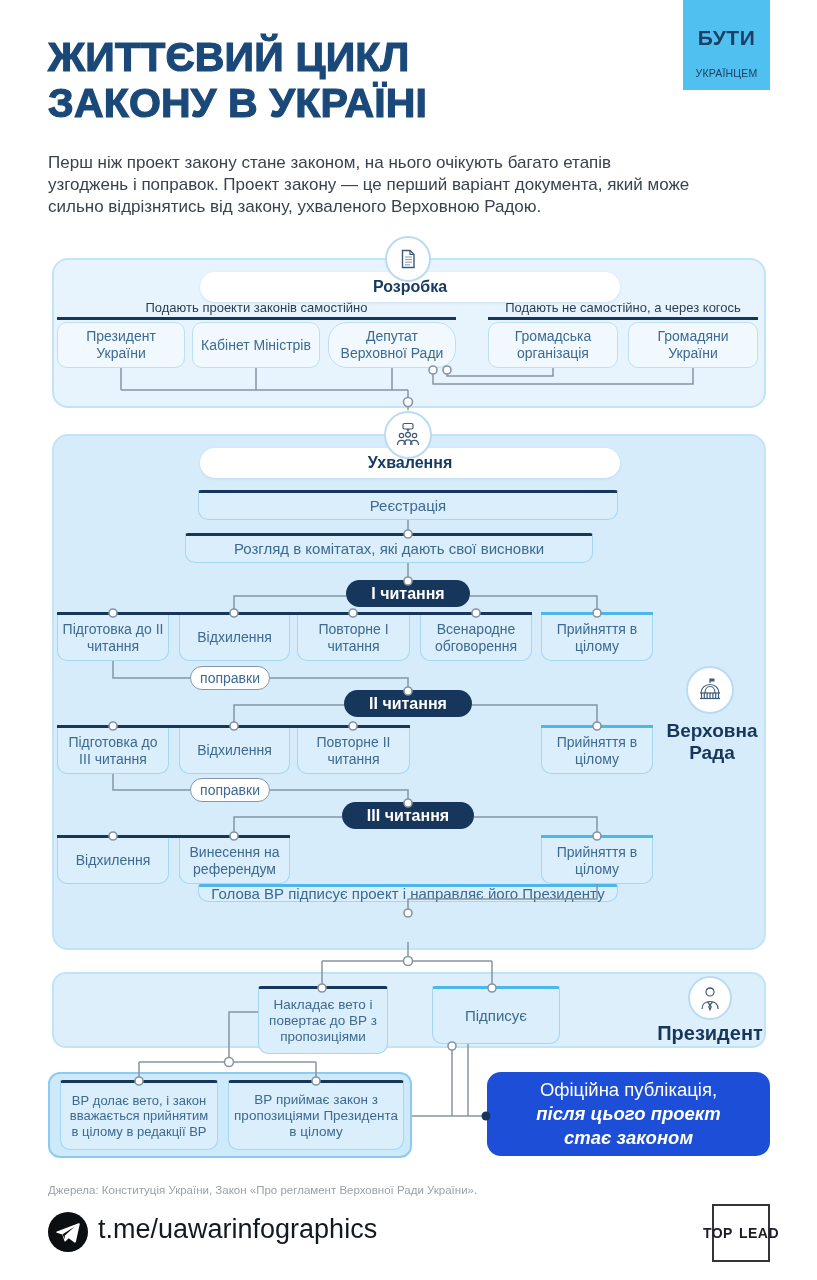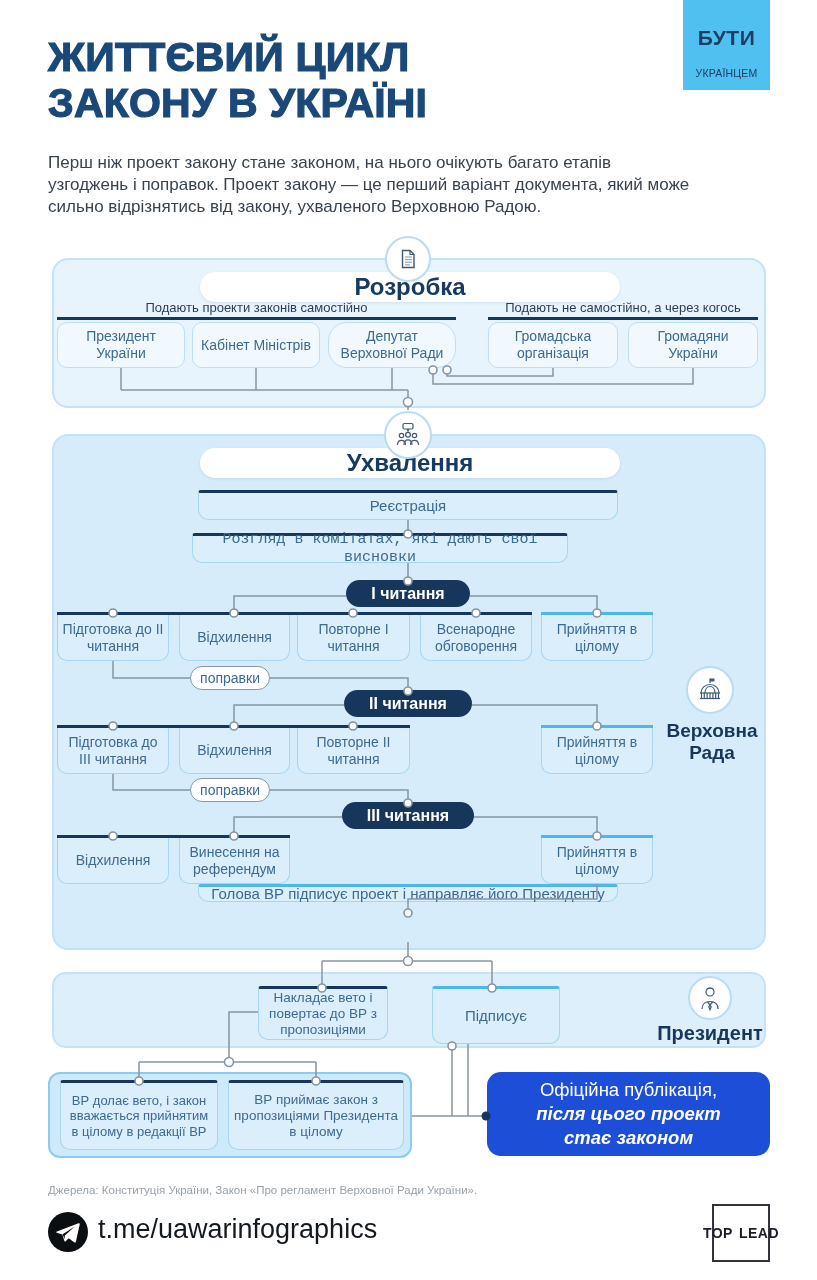--- a/index.html
+++ b/index.html
@@ -25,21 +25,21 @@
   
   .section{border:2px solid #c3e3f8;border-radius:16px;z-index:1;}
   .sec-dev{left:52px;top:258px;width:714px;height:150px;background:#e7f4fd;}
   .sec-adopt{left:52px;top:434px;width:714px;height:516px;background:#d6ecfb;}
   .sec-pres{left:52px;top:972px;width:714px;height:76px;background:#ddeffb;border-radius:14px;}
   .sec-outcomes{left:48px;top:1072px;width:364px;height:86px;background:#cdeafb;border:2px solid #8ccaf1;border-radius:12px;}
   
   .banner{
     background:#ffffff;border-radius:16px;box-shadow:0 1px 3px rgba(40,90,140,.12);
     display:flex;align-items:center;justify-content:center;z-index:2;
-    color:#163a61;font-size:24px;font-weight:700;
+    color:#163a61;font-size:16px;font-weight:700;
   }
   
   .icircle{
     background:#ffffff;border:2px solid #b9dcf3;border-radius:50%;z-index:7;
     display:flex;align-items:center;justify-content:center;
   }
   
   .node{
     display:flex;align-items:center;justify-content:center;text-align:center;z-index:2;
     color:#3d6a92;font-size:14px;line-height:1.18;padding:2px 4px;
@@ -133,21 +133,21 @@
         <path d="M3.5 23c0-3 2-4.6 4-4.6s4 1.6 4 4.6"></path>
         <path d="M10 23c0-3.4 2-5.2 4-5.2s4 1.8 4 5.2"></path>
         <path d="M16.5 23c0-3 2-4.6 4-4.6s4 1.6 4 4.6"></path>
       </g>
     </svg>
   </div>
   <div class="abs banner" style="left:200px;top:448px;width:420px;height:30px;">
     <span>Ухвалення</span>
   </div>
   <div class="abs node topbar wide" style="left:198px;top:490px;width:420px;height:30px;">Реєстрація</div>
-  <div class="abs node topbar wide" style="left:192px;top:533px;width:376px;height:30px;font-family:Liberation Mono, monospace;">Розгляд в комітатах, які дають свої висновки</div>
+  <div class="abs node topbar wide" style="left:185px;top:533px;width:408px;height:30px;">Розгляд в комітатах, які дають свої висновки</div>
 
   <div class="abs reading" style="left:346px;top:580px;width:124px;height:27px;">І читання</div>
   <div class="abs rowline" style="left:57px;top:612px;width:475px;"></div>
   <div class="abs rowline accent" style="left:541px;top:612px;width:112px;"></div>
   <div class="abs node" style="left:57px;top:615px;width:112px;height:46px;">Підготовка до ІІ читання</div>
   <div class="abs node" style="left:179px;top:615px;width:111px;height:46px;">Відхилення</div>
   <div class="abs node" style="left:297px;top:615px;width:113px;height:46px;">Повторне І читання</div>
   <div class="abs node" style="left:420px;top:615px;width:112px;height:46px;">Всенародне обговорення</div>
   <div class="abs node" style="left:541px;top:615px;width:112px;height:46px;">Прийняття в цілому</div>
 
@@ -188,21 +188,21 @@
         <line x1="4" y1="21.5" x2="24" y2="21.5"></line>
       </g>
     </svg>
   </div>
   <div class="abs actor" style="left:648px;top:720px;width:128px;">
     <div>Верховна</div>
     <div>Рада</div>
   </div>
 
   <div class="abs section sec-pres"></div>
-  <div class="abs node topbar" style="left:258px;top:986px;width:130px;height:54px;font-size:13.5px;">Накладає вето і повертає до ВР з пропозиціями</div>
+  <div class="abs node topbar" style="left:258px;top:986px;width:130px;height:68px;font-size:13.5px;">Накладає вето і повертає до ВР з пропозиціями</div>
   <div class="abs node topbar accent wide" style="left:432px;top:986px;width:128px;height:58px;">Підписує</div>
   <div class="abs icircle" style="left:688px;top:976px;width:44px;height:44px;">
     <svg width="24" height="26" viewBox="0 0 24 26">
       <g fill="none" stroke="#3e5a78" stroke-width="1.2">
         <circle cx="12" cy="7" r="4"></circle>
         <path d="M8.5 4.5c1-1.8 6-1.8 7 0"></path>
         <path d="M4 24c0-5.5 4-7.5 8-7.5s8 2 8 7.5"></path>
         <path d="M9.5 17l2.5 3 2.5-3"></path>
         <path d="M12 20l1.2 1.8-1.2 3-1.2-3z"></path>
       </g>

